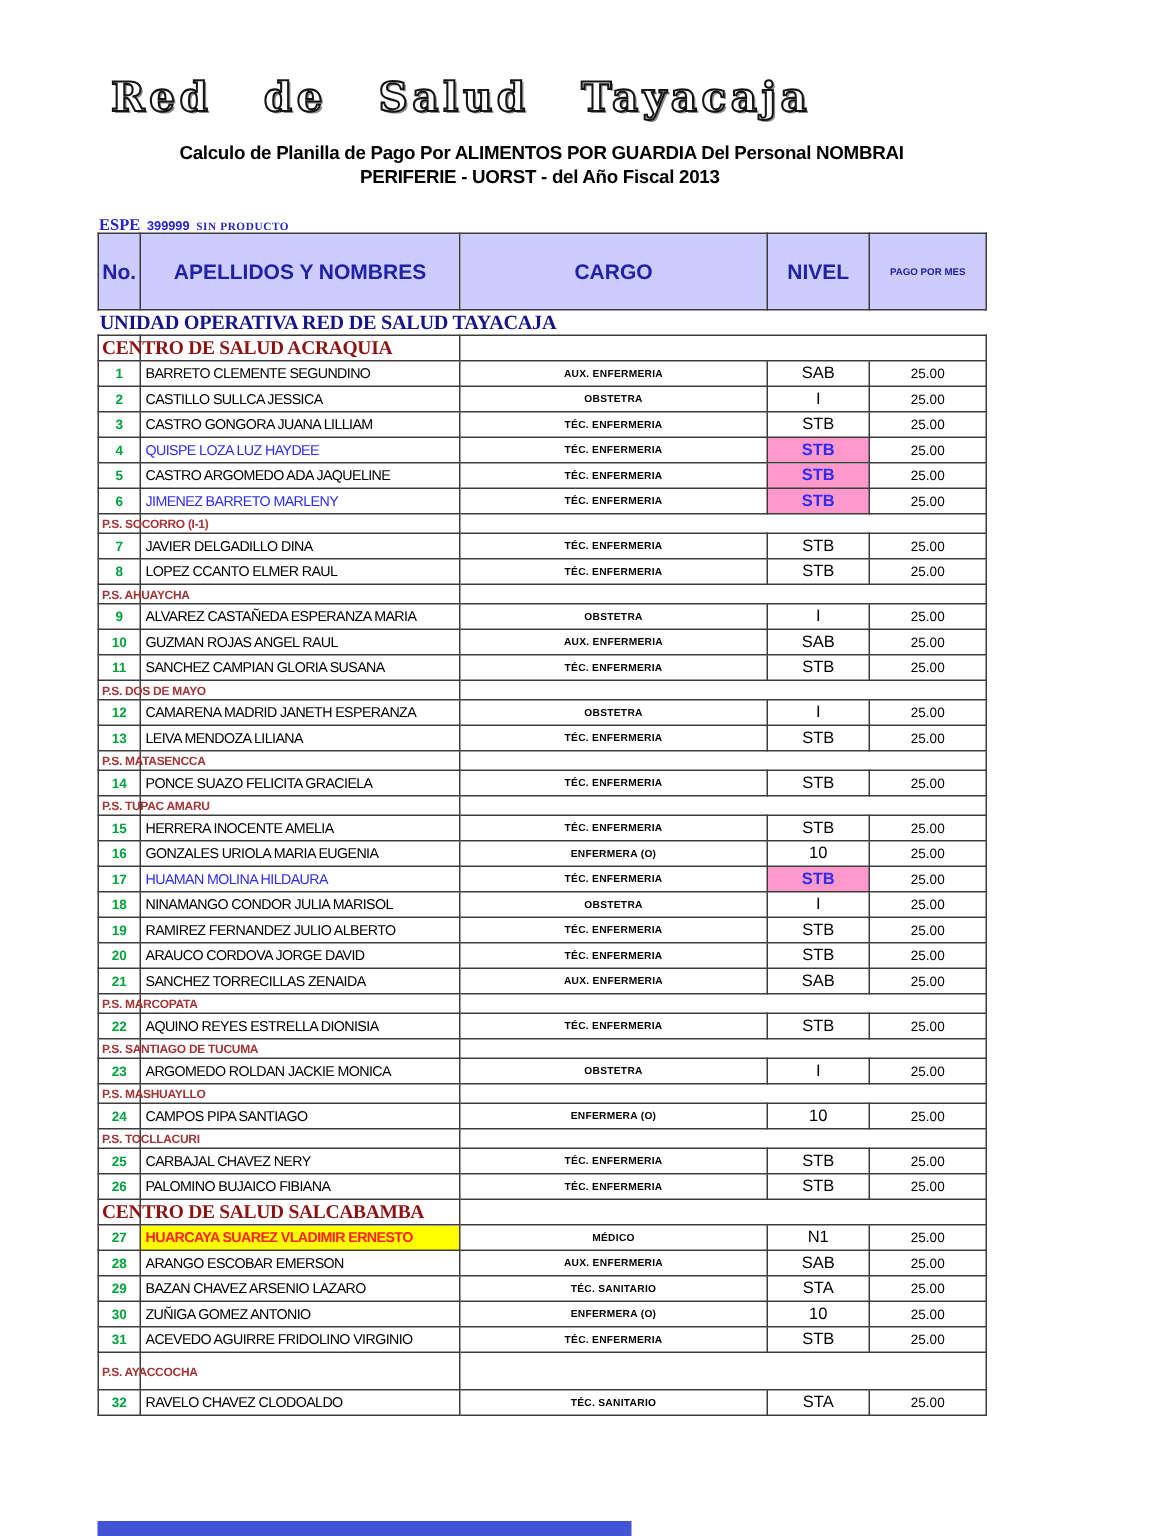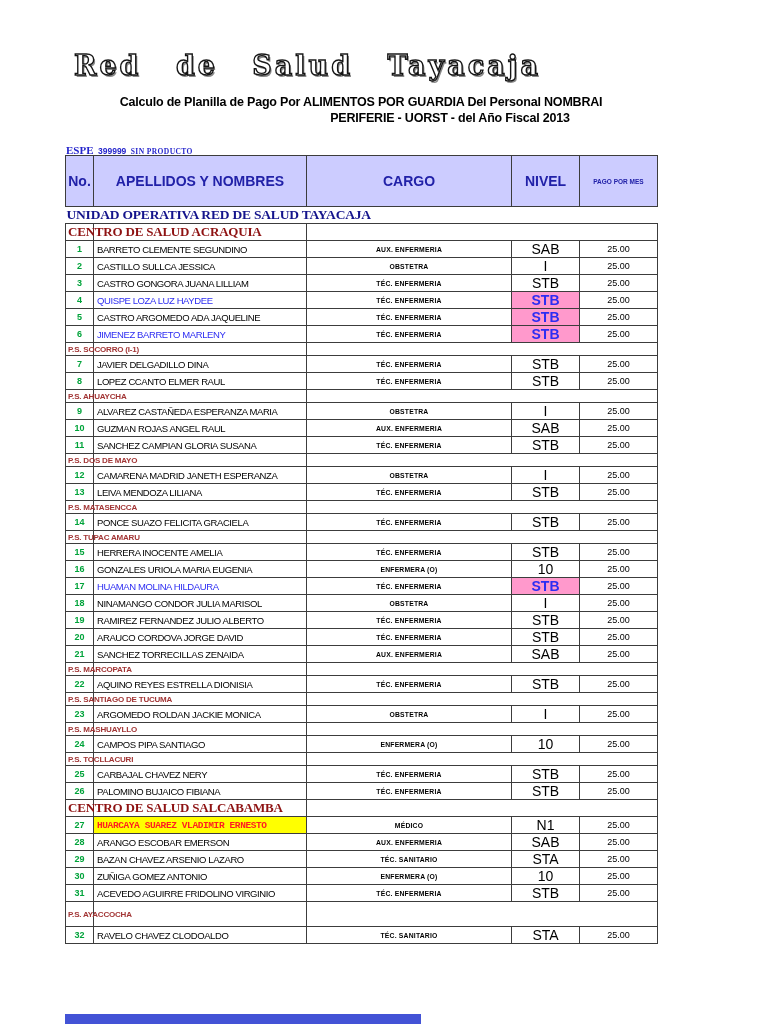--- a/index.html
+++ b/index.html
@@ -4,42 +4,42 @@
 <style>
   html,body{margin:0;padding:0;background:#fff;}
   .page{position:relative;width:768px;height:1024px;background:#fff;overflow:hidden;
         font-family:"Liberation Sans",sans-serif;}
   .title{position:absolute;left:74px;top:50px;
          font-family:"DejaVu Serif",serif;font-size:27px;font-weight:bold;
          letter-spacing:3px;word-spacing:22px;color:#fff;
          -webkit-text-stroke:1.4px #151515;text-shadow:1.5px 1.5px 0 #8a8a8a;text-align:right;}
   .sub1{position:absolute;left:65px;top:95px;width:592px;text-align:center;
         font-weight:bold;font-size:12.5px;color:#000;letter-spacing:-0.2px;white-space:nowrap;}
-  .sub2{position:absolute;left:240px;top:111px;width:420px;text-align:center;
+  .sub2{position:absolute;left:240px;top:111px;width:420px;
         font-weight:bold;font-size:12.5px;color:#000;letter-spacing:-0.2px;white-space:nowrap;}
   .espe{position:absolute;left:66px;top:140px;color:var(--espe-blue);white-space:nowrap;}
   .espe .e1{font-family:"Liberation Serif",serif;font-weight:bold;font-size:11px;}
   .espe .e2{font-size:8.5px;font-weight:bold;}
   .espe .e3{font-family:"Liberation Serif",serif;font-size:7.5px;font-weight:bold;letter-spacing:0.4px;}
 
   table.payroll{position:absolute;left:65px;top:155px;width:592px;
                 border-collapse:collapse;table-layout:fixed;}
   .payroll td,.payroll th{padding:0;margin:0;overflow:hidden;vertical-align:middle;}
   .payroll thead th{background:var(--header-bg);color:var(--header-text);
                     border:1px solid var(--border);height:50px;
                     font-size:14px;font-weight:bold;text-align:center;}
   .payroll thead th.h-pago{font-size:6.5px;white-space:nowrap;}
 
   tr.data td{border:1px solid var(--border);height:16px;background:#fff;}
   td.no{color:var(--number-green);text-align:center;font-weight:bold;font-size:9px;}
   td.nombre{padding-left:3px;white-space:nowrap;font-size:9.5px;letter-spacing:-0.4px;color:#000;}
   td.nombre.blue{color:var(--name-blue);}
-  td.nombre.yellow{background:var(--highlight-yellow);color:var(--highlight-red);font-weight:bold;font-family:Liberation Mono, monospace;}
+  td.nombre.yellow{background:var(--highlight-yellow);color:var(--highlight-red);font-weight:bold;}
   td.cargo{text-align:center;font-size:6.8px;font-weight:bold;letter-spacing:0.2px;color:#000;}
-  td.nivel{text-align:center;font-size:14px;color:#000;}
+  td.nivel{text-align:center;font-size:11px;color:#000;}
   td.nivel.pink{background:var(--highlight-pink);color:var(--name-blue);font-weight:bold;}
   td.pago{text-align:center;font-size:9px;color:#000;}
 
   tr.section td{height:12px;border-top:1px solid var(--border);border-bottom:1px solid var(--border);}
   tr.section td.sec-left,tr.centro td.sec-left{
       border-left:1px solid var(--border);border-right:1px solid var(--border);
       overflow:visible;white-space:nowrap;padding-left:2px;}
   tr.section td.sec-left{font-size:8px;font-weight:bold;color:var(--section-red);letter-spacing:-0.2px;}
   tr.section td.sec-mid,tr.centro td.sec-mid{border-right:1px solid var(--border);}
   tr.section td.sec-rest,tr.centro td.sec-rest{border-right:1px solid var(--border);}

